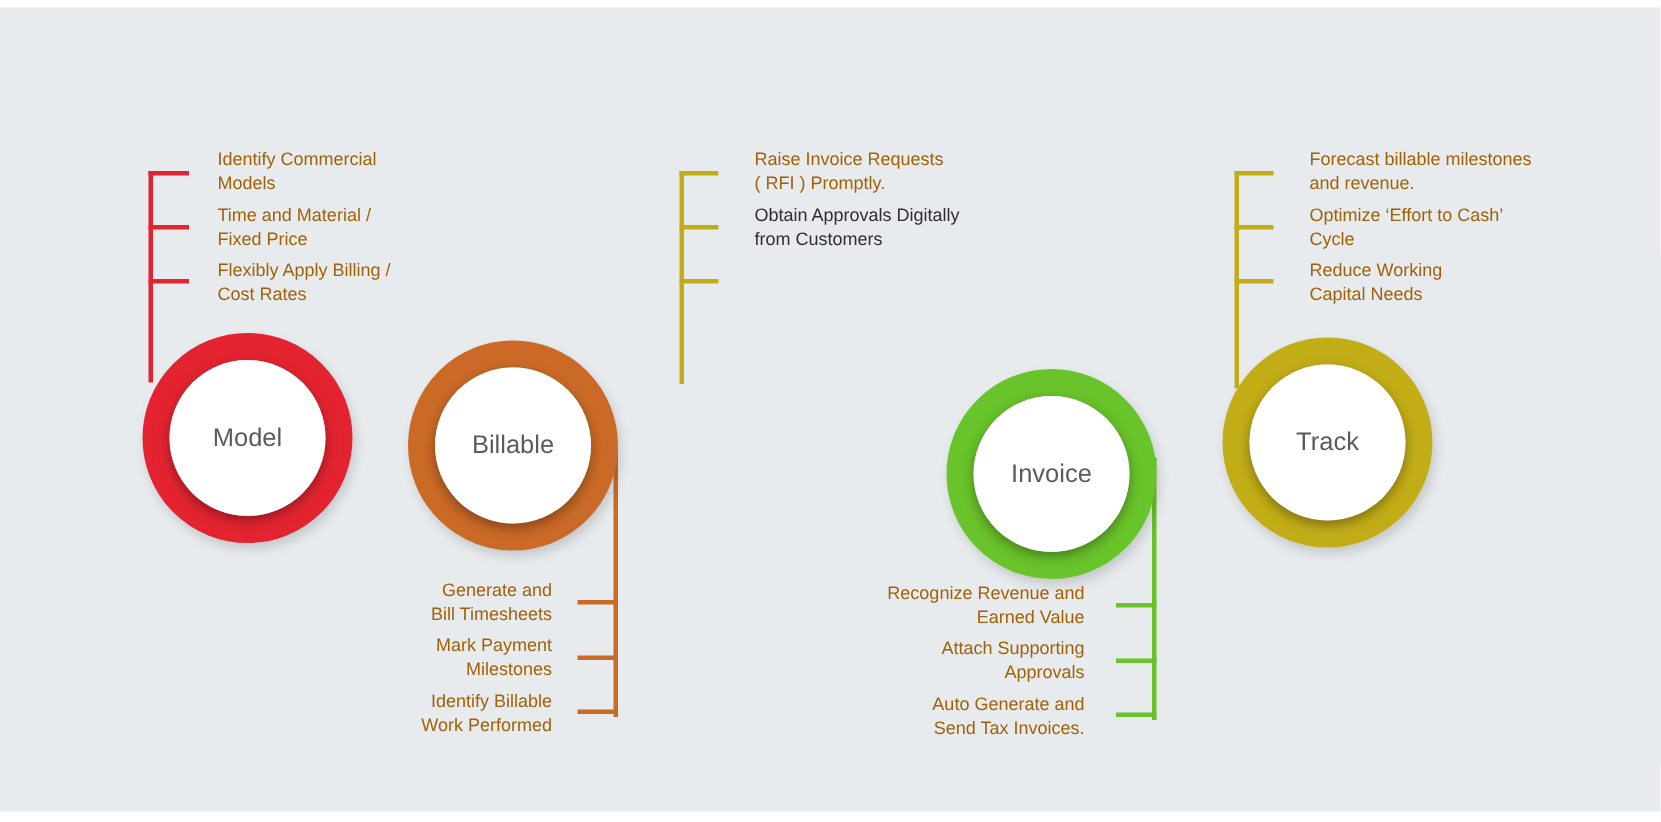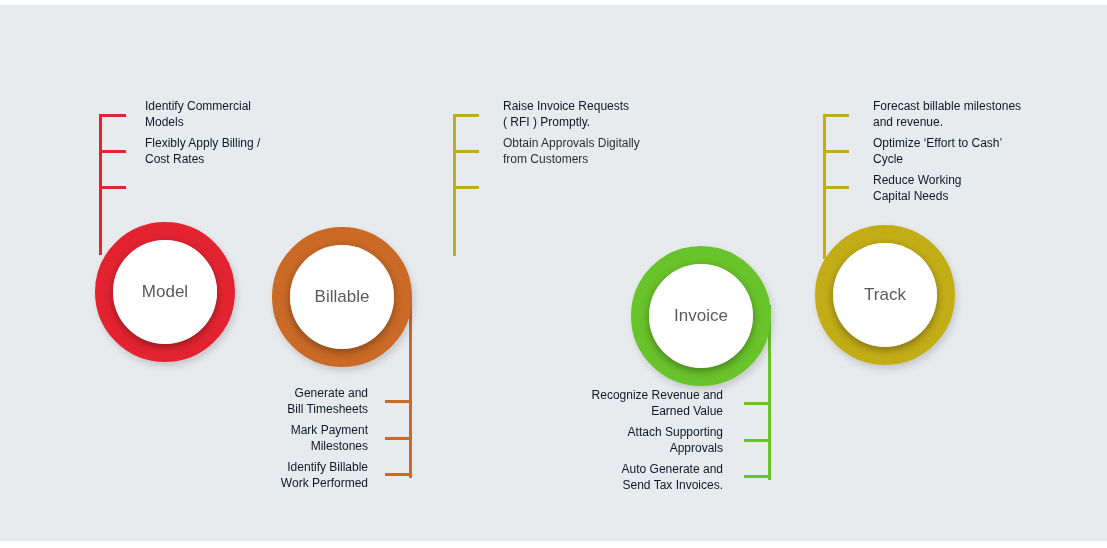--- a/index.html
+++ b/index.html
@@ -6,21 +6,21 @@
   body{font-family:"Liberation Sans", sans-serif; background:#ffffff;}
   .page{position:relative; width:1107px; height:548px; background:#ffffff; overflow:hidden;}
   .canvas{position:absolute; left:0; top:5px; width:1107px; height:536px; background:#e8ebee;}
 
   .vline,.tick{position:absolute; z-index:1;}
   .vline{width:3px;}
   .tick{height:3px;}
 
   .list{position:absolute; z-index:2; width:230px;}
   .list .item{
-    font-size:12px; line-height:16px; color:#0f172a;
+    font-size:12px; line-height:16px; color:#a16207;
     white-space:pre-line; margin-bottom:5px;
   }
   .list.top .item{text-align:left;}
   .list.bottom .item{text-align:right;}
   .list .item.dark{color:#2f2f2f;}
 
   .circle{
     position:absolute; z-index:5; width:140px; height:140px; border-radius:50%;
     border:18px solid #ccc; box-sizing:border-box; background:transparent;
     box-shadow:2px 4px 7px rgba(0,0,0,0.15);
@@ -79,20 +79,22 @@
 <div class="page">
   <div class="canvas"></div>
 
   <div class="vline s1-line" style="background: rgb(227, 36, 48);"></div>
   <div class="tick s1-t0" style="background: rgb(227, 36, 48);"></div>
   <div class="tick s1-t1" style="background: rgb(227, 36, 48);"></div>
   <div class="tick s1-t2" style="background: rgb(227, 36, 48);"></div>
   <div class="list top s1-list">
     <div class="item">Identify Commercial
 Models</div>
+    <div class="item">Time and Material /
+Fixed Price</div>
     <div class="item">Flexibly Apply Billing /
 Cost Rates</div>
   </div>
   <div class="circle s1-circle" style="border-color: rgb(227, 36, 48);">
     <div class="inner">
       <span>Model</span>
     </div>
   </div>
 
   <div class="vline s2-line" style="background: rgb(202, 106, 38);"></div>

